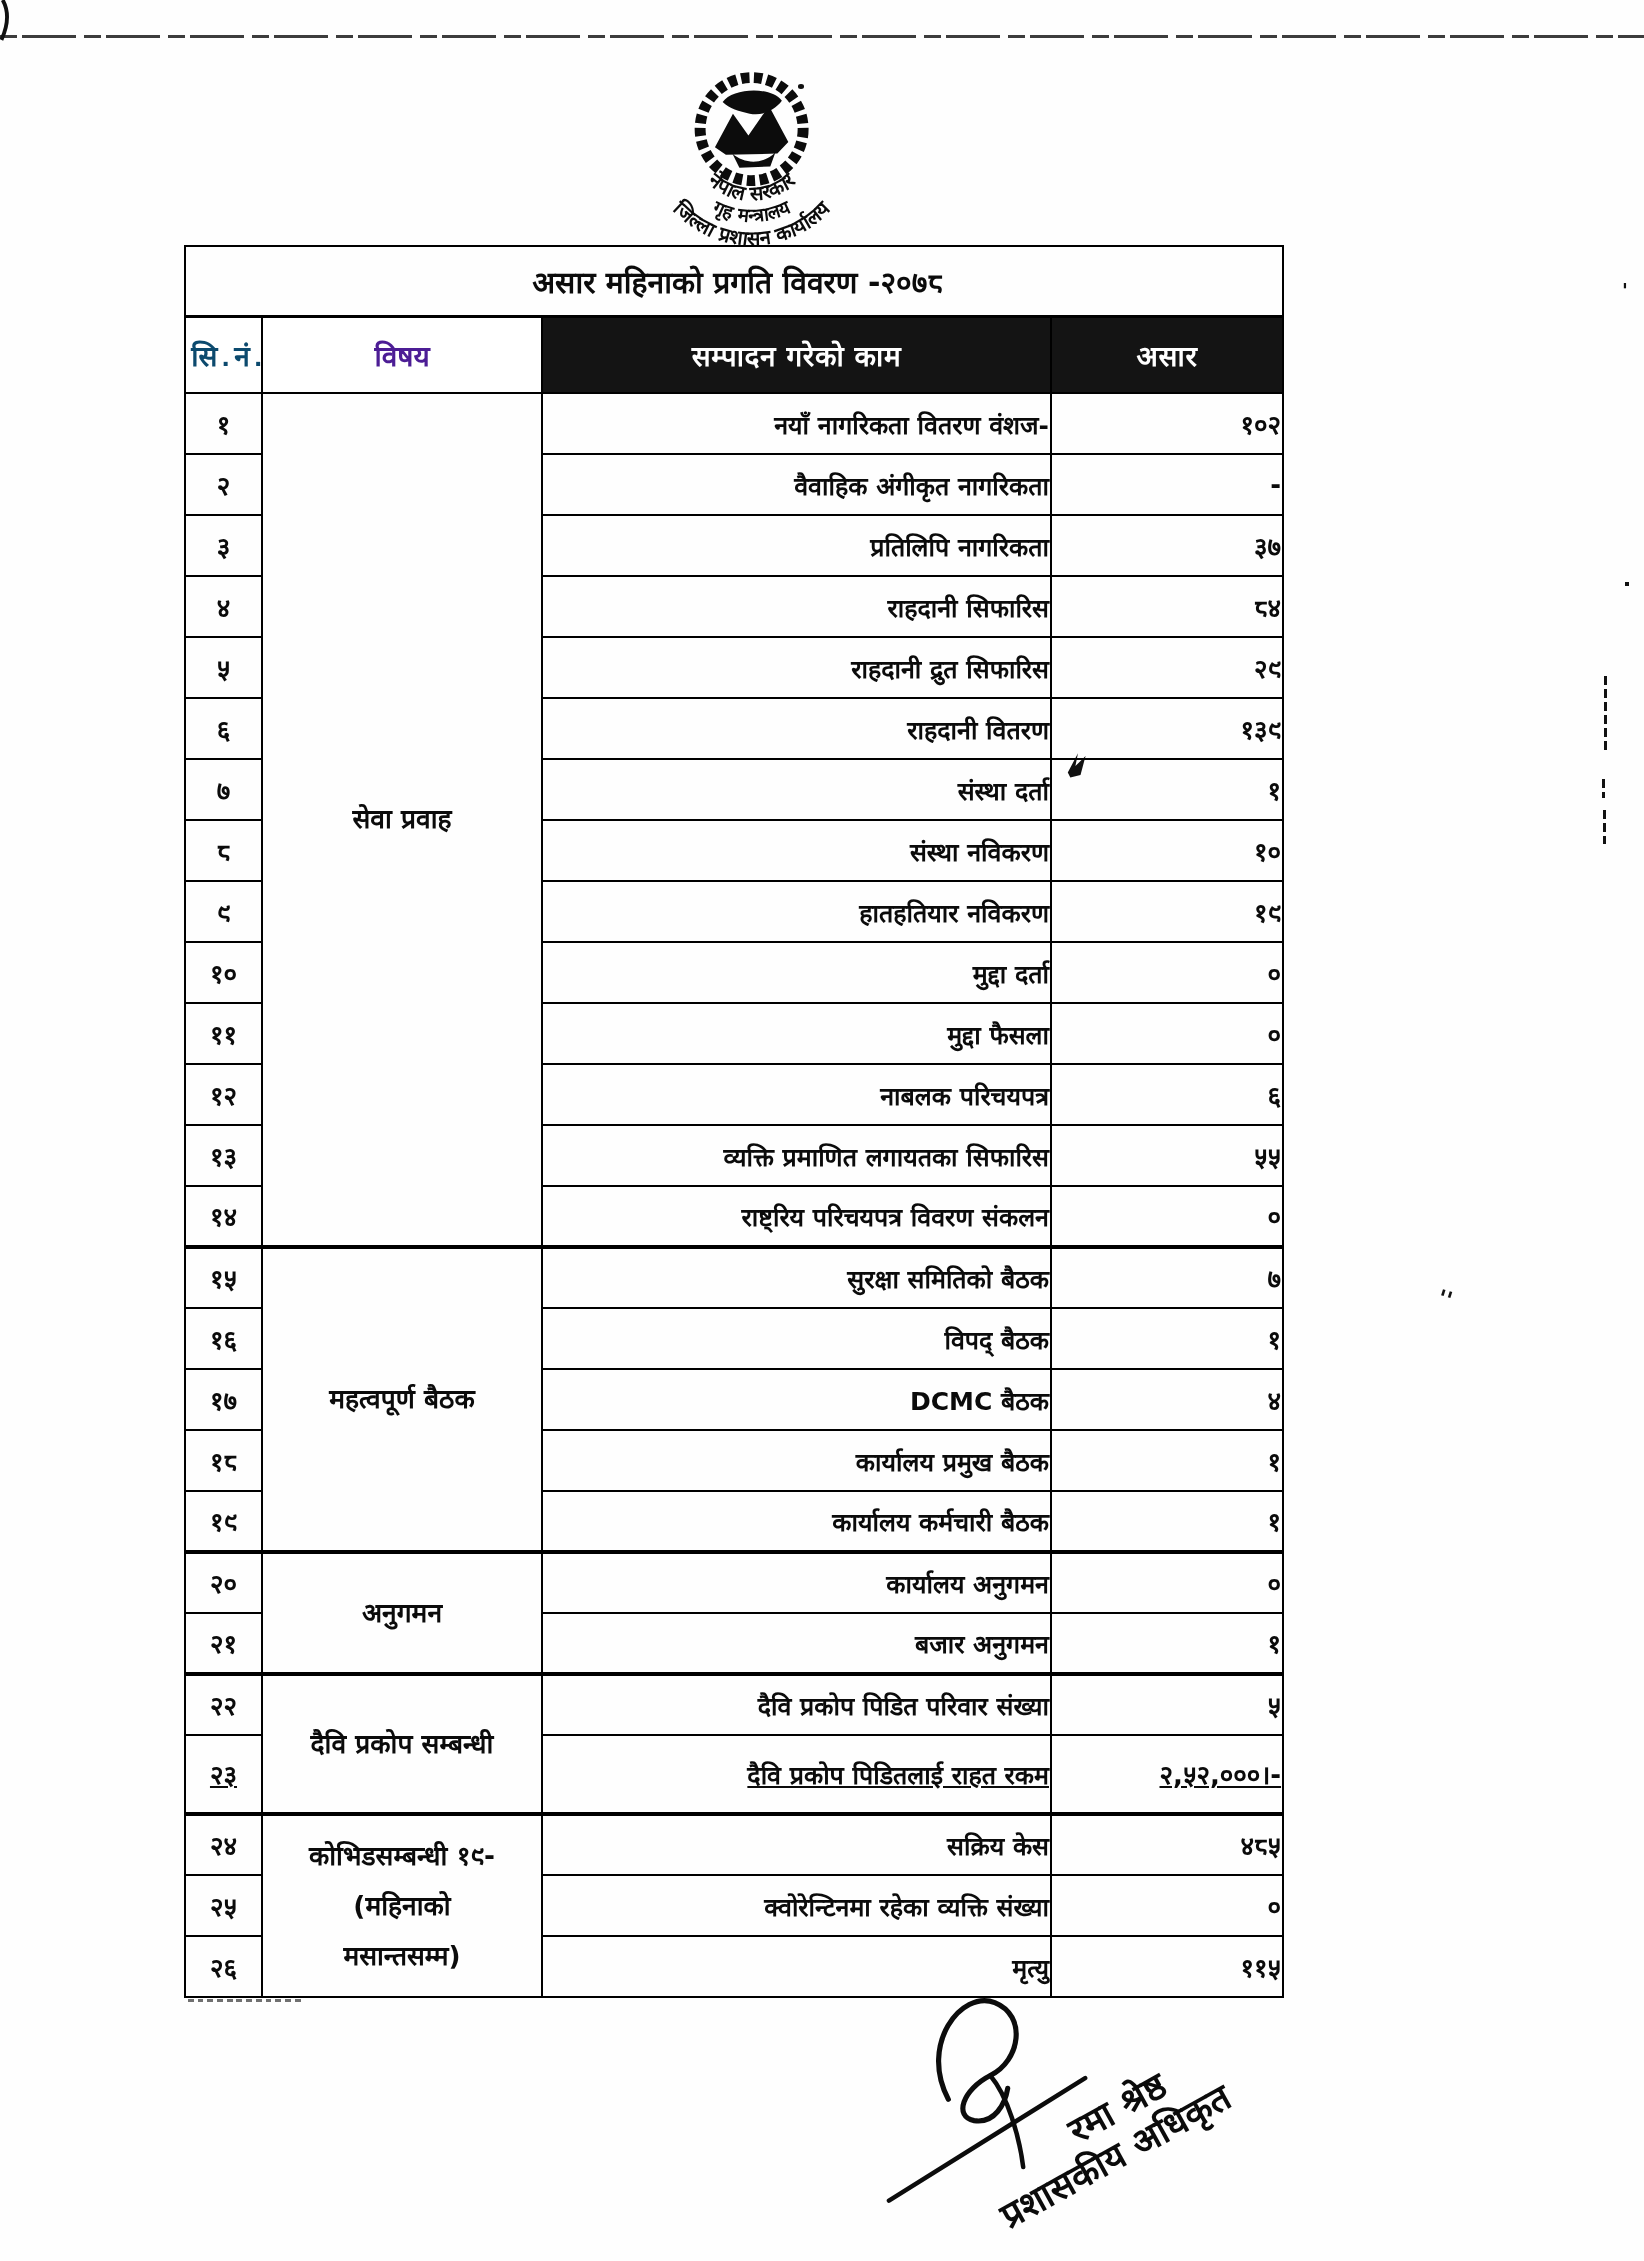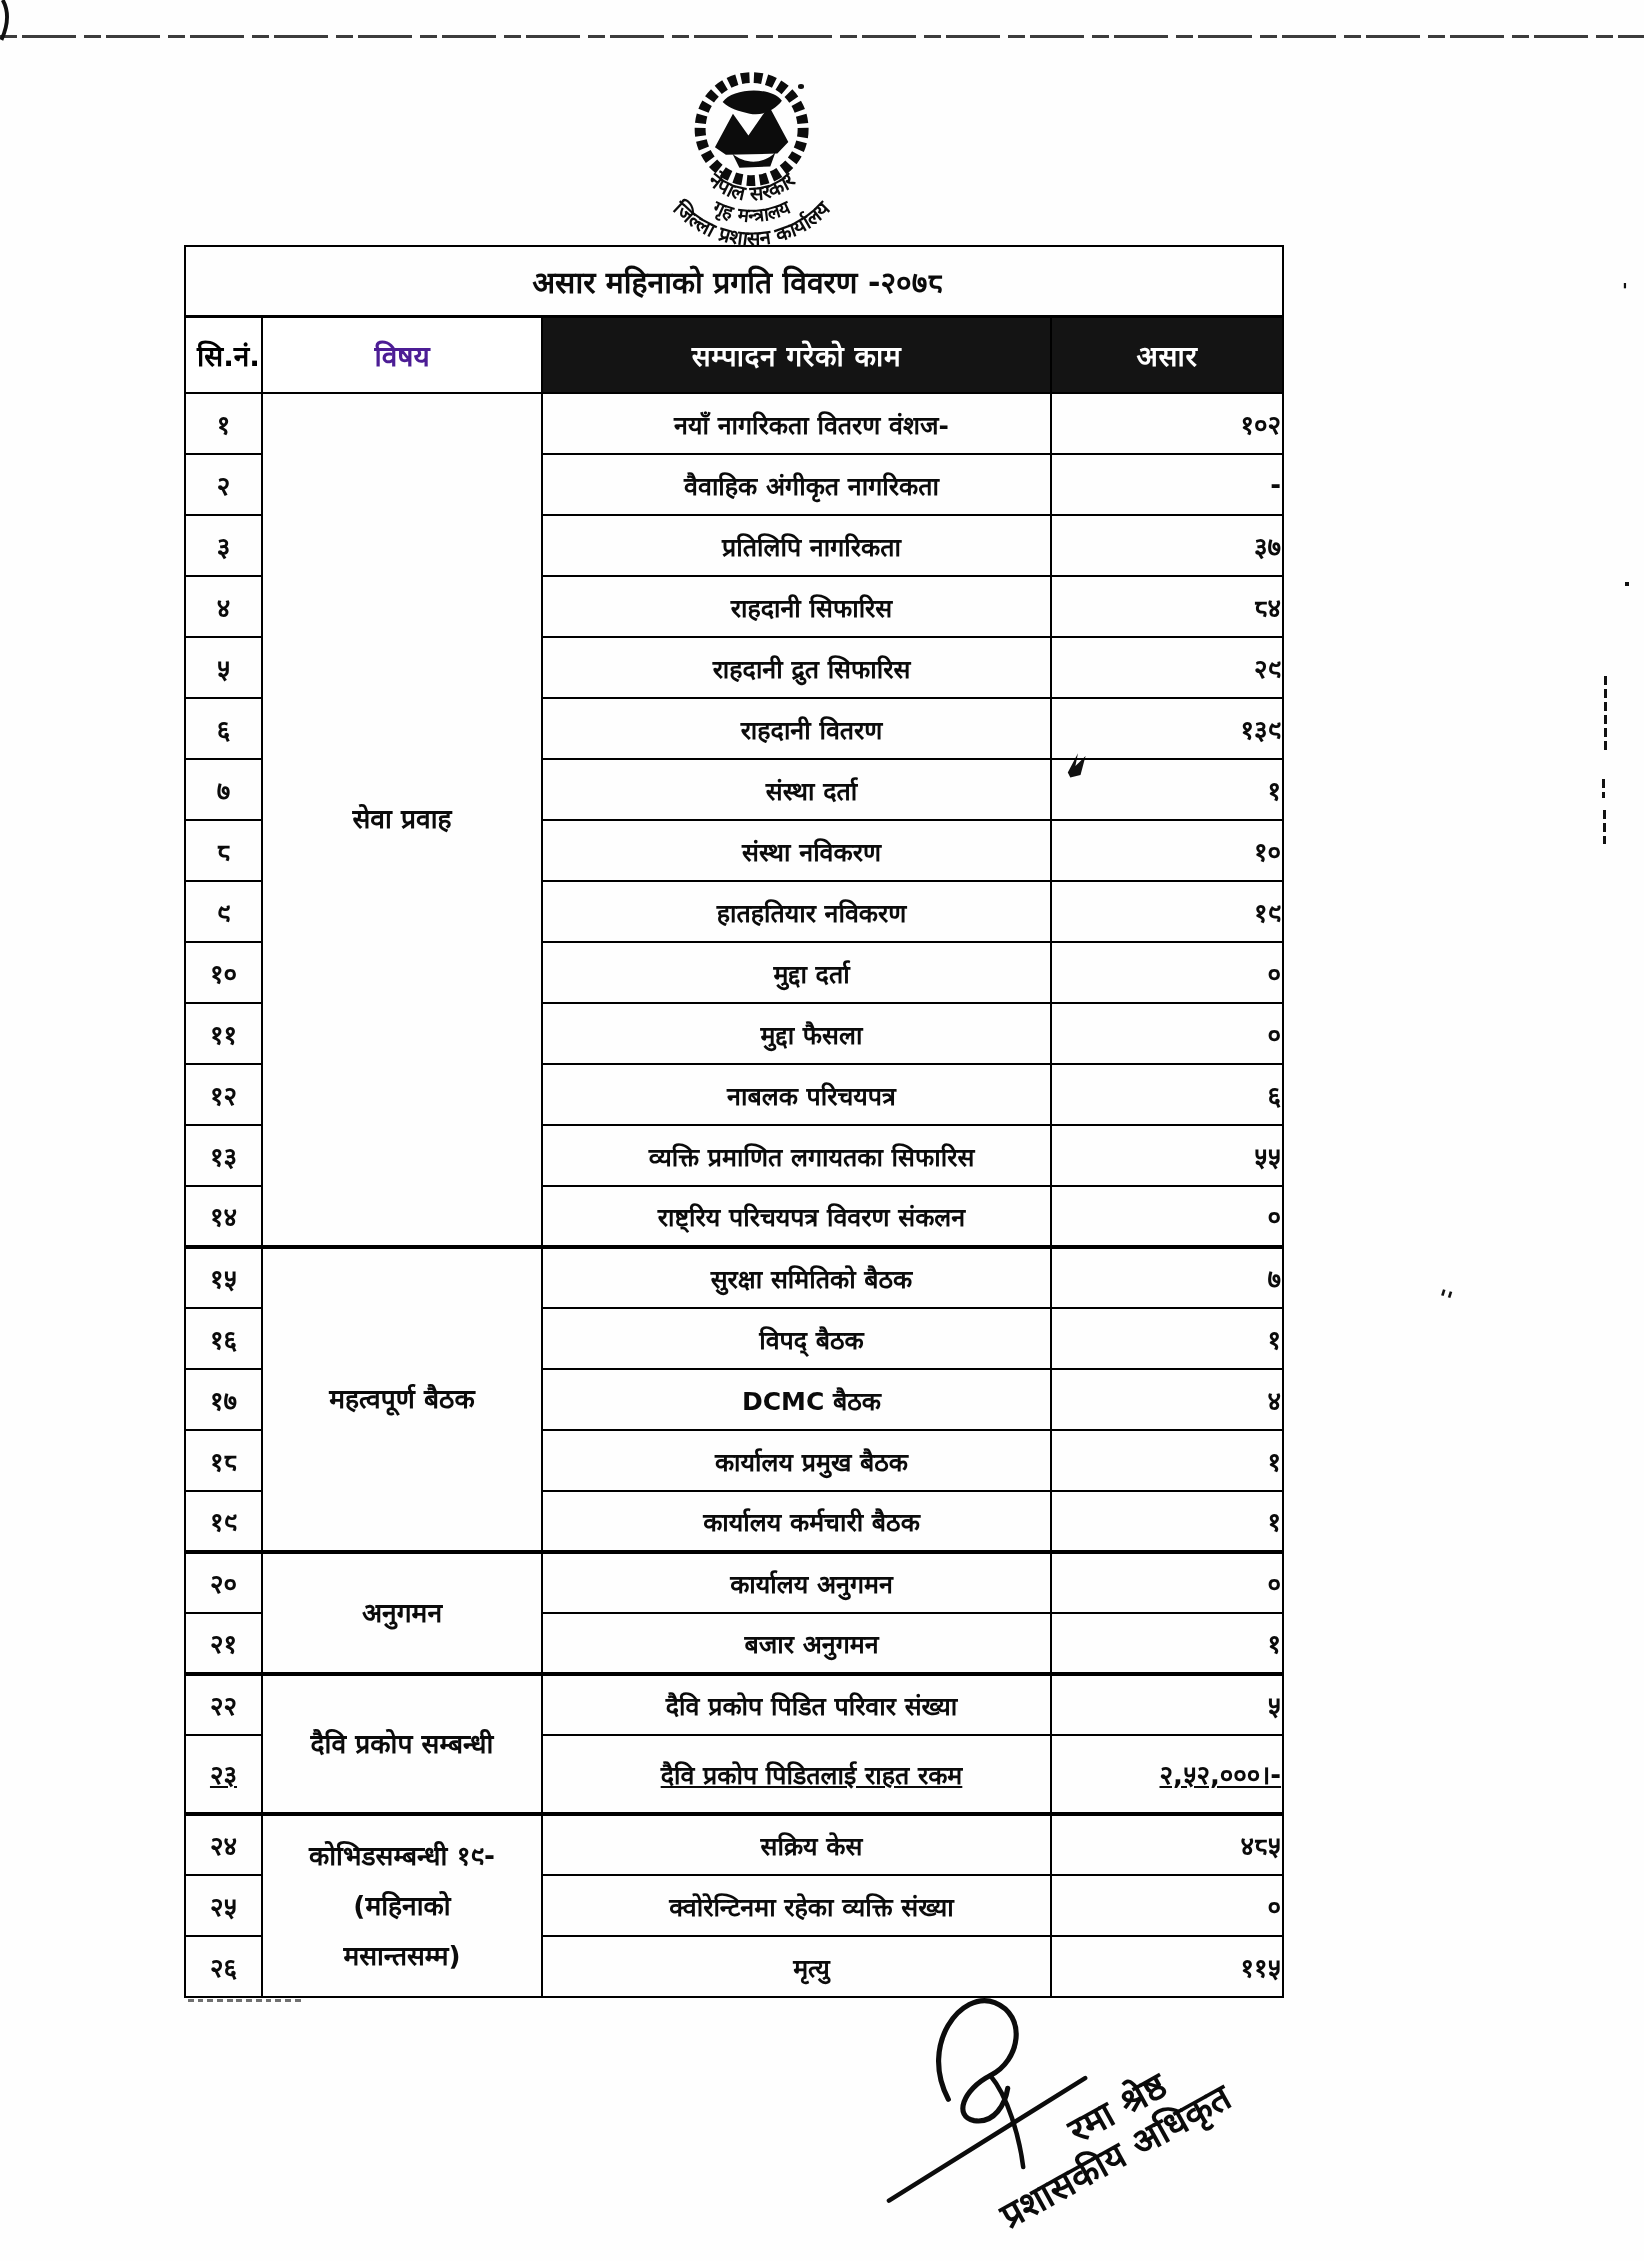--- a/index.html
+++ b/index.html
@@ -16,30 +16,30 @@
   .smudge{position:absolute;height:3.2px;background:repeating-linear-gradient(90deg,#333 0 5.8px,transparent 5.8px 9.7px);opacity:.7;}
   
   .emblem{position:absolute;left:613px;top:57px;width:303px;height:206px;}
   
   table.report{position:absolute;left:184px;top:245px;border-collapse:collapse;table-layout:fixed;
     width:1099px;}
   table.report td,table.report th{border:2.6px solid #000;vertical-align:middle;overflow:hidden;
     font-weight:bold;}
   tr.title-row td{height:66px;text-align:center;font-size:30px;border-bottom-width:3.2px;padding-left:8px;}
   tr.head-row th{height:72px;font-size:28px;}
-  th.h-sn{text-align:right;padding-left:5.2px;background:#fff;color:#000000;font-size:26px;}
+  th.h-sn{text-align:center;padding-left:5.2px;background:#fff;color:#0c4a6e;font-size:26px;font-family:Liberation Mono, monospace;}
   th.h-subject{background:#fff;color:#4c1d95;text-align:center;}
   th.h-work,th.h-month{background:#141414;color:#ffffff;text-align:center;letter-spacing:0.6px;margin-top:25px;}
   tbody tr{height:61px;}
   tbody tr.tall{height:79px;text-decoration:underline;}
   tbody tr.group-start td{border-top-width:4.5px;}
   td.c-sn{text-align:center;font-size:26px;}
   td.c-subject{text-align:center;font-size:26.4px;padding:0 6px;}
   td.c-subject div{line-height:1.9;}
-  td.c-work{font-size:25px;padding-left:31px;text-align:center;}
+  td.c-work{font-size:25px;padding-left:31px;text-align:right;}
   td.c-value{font-size:26px;padding-left:36px;text-align:right;}
   
   .sig-wrap{position:absolute;left:858px;top:1967px;width:613px;height:295px;}
   .sig-name{position:absolute;left:213px;top:141px;font-size:36px;font-weight:bold;
     transform:rotate(-29deg);transform-origin:left center;white-space:nowrap;}
   .sig-title{position:absolute;left:145px;top:226px;font-size:36px;font-weight:bold;
     transform:rotate(-29deg);transform-origin:left center;white-space:nowrap;}
 </style>
 </head>
 <body>

